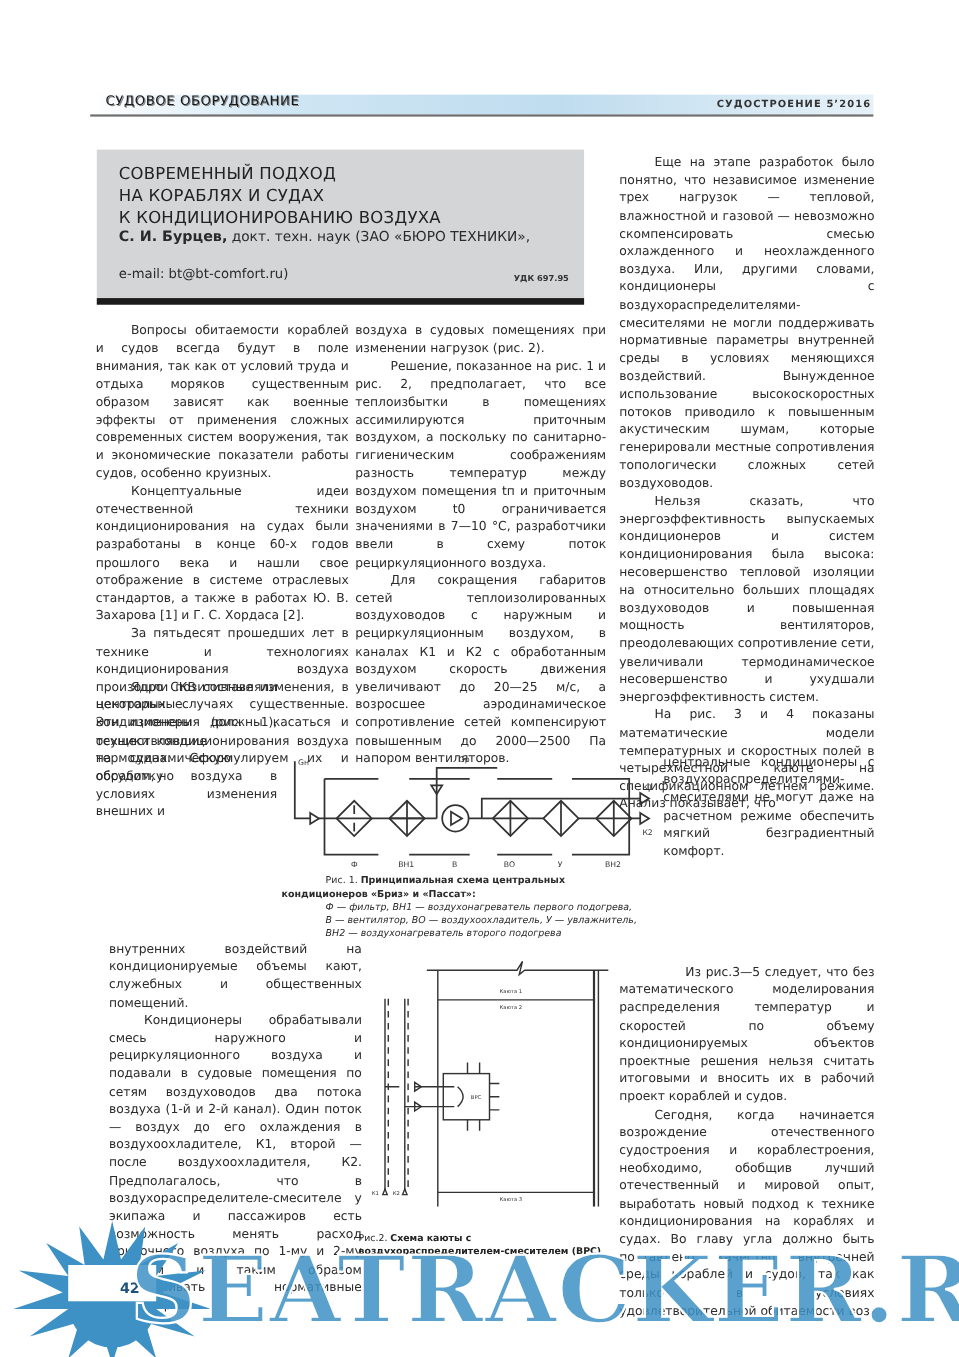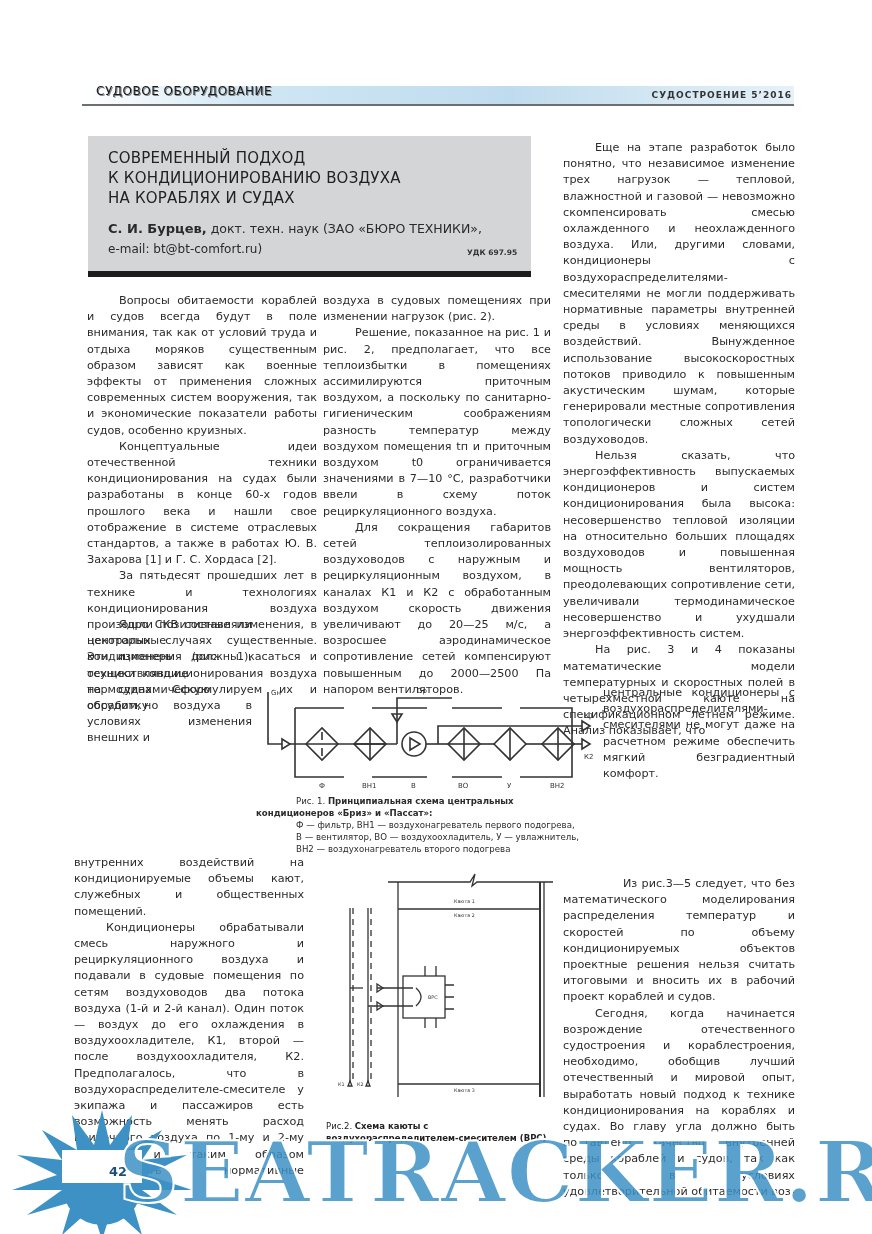--- a/index.html
+++ b/index.html
@@ -27,43 +27,43 @@
   
   #title-box {
     left: 88px; top: 136px; width: 443px; height: 135px;
     background: #d4d5d7; border-bottom: 6px solid #1c1c1c;
   }
   #article-title {
     left: 108px; top: 148px; width: 400px;
     font-size: 15px; line-height: 20px; color: #222; letter-spacing: 0.2px;
   }
   #article-title div { white-space: nowrap; }
-  #author-line { left: 108px; top: 221px; font-size: 12.5px; color: #2a2a2a; white-space: nowrap; }
+  #author-line { left: 108px; top: 207px; font-size: 12.5px; color: #2a2a2a; white-space: nowrap; }
   #author-line b { font-weight: bold; font-size: 13px; }
   #email-line { left: 108px; top: 242px; font-size: 12px; color: #2a2a2a; }
   #udk { left: 467px; top: 248px; font-size: 7.5px; font-weight: bold; color: #333; }
   
   .col {
     font-size: 11.2px; line-height: 16.2px; color: #2b2b2b; text-align: justify;
   }
   .col p { margin: 0; text-indent: 32px; }
   .col p.noind { text-indent: 0; }
   #col1a { left: 87px; top: 293px; width: 230px; }
   #col1b { left: 87px; top: 617px; width: 165px; }
-  #col1c { left: 74px; top: 855px; width: 230px; }
+  #col1c { left: 99px; top: 855px; width: 230px; }
   #col2a { left: 323px; top: 293px; width: 228px; }
   #col3a { left: 563px; top: 140px; width: 232px; }
   #col3b { left: 603px; top: 685px; width: 192px; }
   #col3c { left: 563px; top: 876px; width: 232px; }
   
   #fig1 { left: 262px; top: 684px; width: 340px; height: 105px; }
   #fig1-caption { left: 256px; top: 795px; width: 330px; font-size: 8.6px; line-height: 12px; color: #2b2b2b; }
   #fig1-caption .lbl { font-weight: normal; padding-left: 40px; }
   #fig1-caption .bold { font-weight: bold; }
-  #fig1-caption .ind { padding-left: 40px; }
+  #fig1-caption .ind { padding-left: 40px; font-style: italic; }
   
   #fig2 { left: 320px; top: 872px; width: 235px; height: 225px; }
   #fig2-caption { left: 326px; top: 1120px; width: 230px; font-size: 8.5px; line-height: 12px; color: #222; }
   #fig2-caption .bold { font-weight: bold; }
   
   #wm-sun { left: 2px; top: 1090px; width: 200px; height: 150px; }
   #wm-text {
     left: 118px; top: 1128px; font-family: "DejaVu Serif", serif; font-weight: bold;
     font-size: 84px; letter-spacing: 1px; color: rgba(61,145,196,0.85);
     -webkit-text-stroke: 2px #ffffff; white-space: nowrap; line-height: 90px;
@@ -73,22 +73,22 @@
 </head>
 <body>
 
 <div class="abs" id="hdr-band"></div>
 <div class="abs" id="section-title">СУДОВОЕ ОБОРУДОВАНИЕ</div>
 <div class="abs" id="journal">СУДОСТРОЕНИЕ 5’2016</div>
 
 <div class="abs" id="title-box"></div>
 <div class="abs" id="article-title">
   <div>СОВРЕМЕННЫЙ ПОДХОД</div>
+  <div>НА КОРАБЛЯХ И СУДАХ</div>
   <div>К КОНДИЦИОНИРОВАНИЮ ВОЗДУХА</div>
-  <div>НА КОРАБЛЯХ И СУДАХ</div>
 </div>
 <div class="abs" id="author-line"><b>С. И. Бурцев,</b><span> докт. техн. наук (ЗАО «БЮРО ТЕХНИКИ»,</span></div>
 <div class="abs" id="email-line">e-mail: bt@bt-comfort.ru)</div>
 <div class="abs" id="udk">УДК 697.95</div>
 
 <div class="abs col" id="col1a">
   <p>Вопросы обитаемости кораблей и судов всегда будут в поле внимания, так как от условий труда и отдыха моряков существенным образом зависят как военные эффекты от применения сложных современных систем вооружения, так и экономические показатели работы судов, особенно круизных.</p>
   <p>Концептуальные идеи отечественной техники кондиционирования на судах были разработаны в конце 60-х годов прошлого века и нашли свое отображение в системе отраслевых стандартов, а также в работах Ю. В. Захарова [1] и Г. С. Хордаса [2].</p>
   <p>За пятьдесят прошедших лет в технике и технологиях кондиционирования воздуха произошли позитивные изменения, в некоторых случаях существенные. Эти изменения должны касаться и техники кондиционирования воздуха на судах. Сформулируем их и обсудим, но</p>
 </div>

